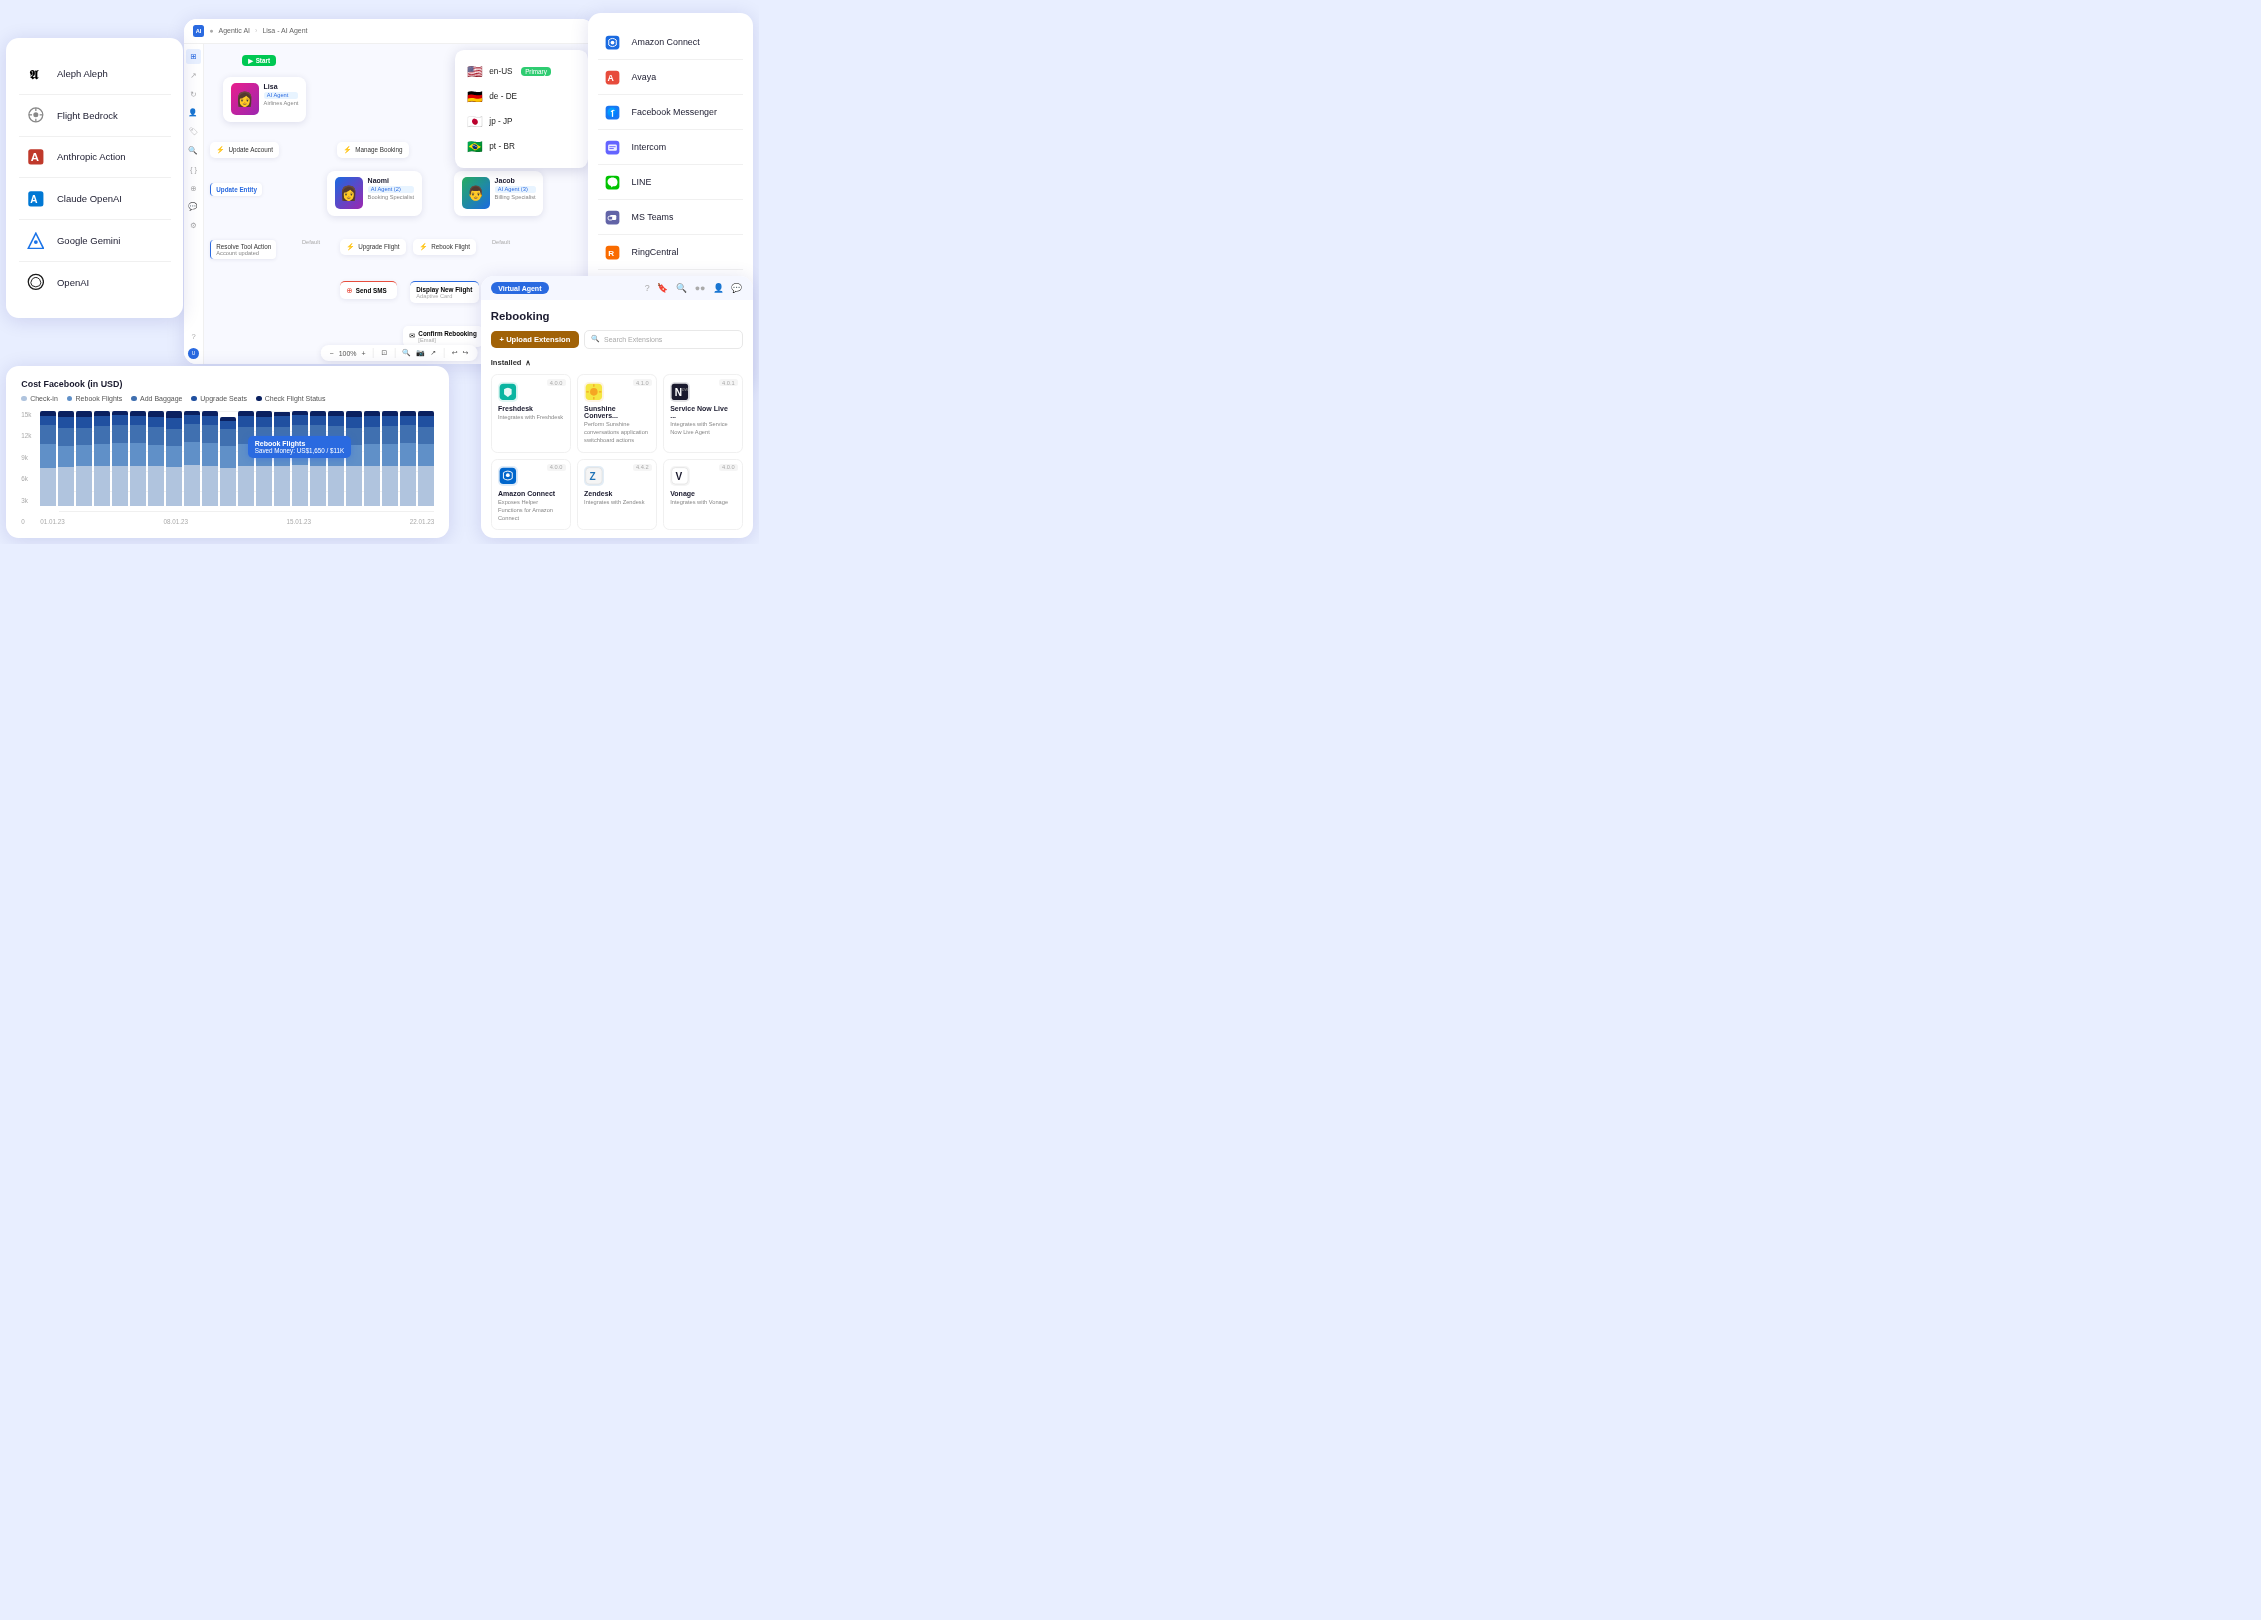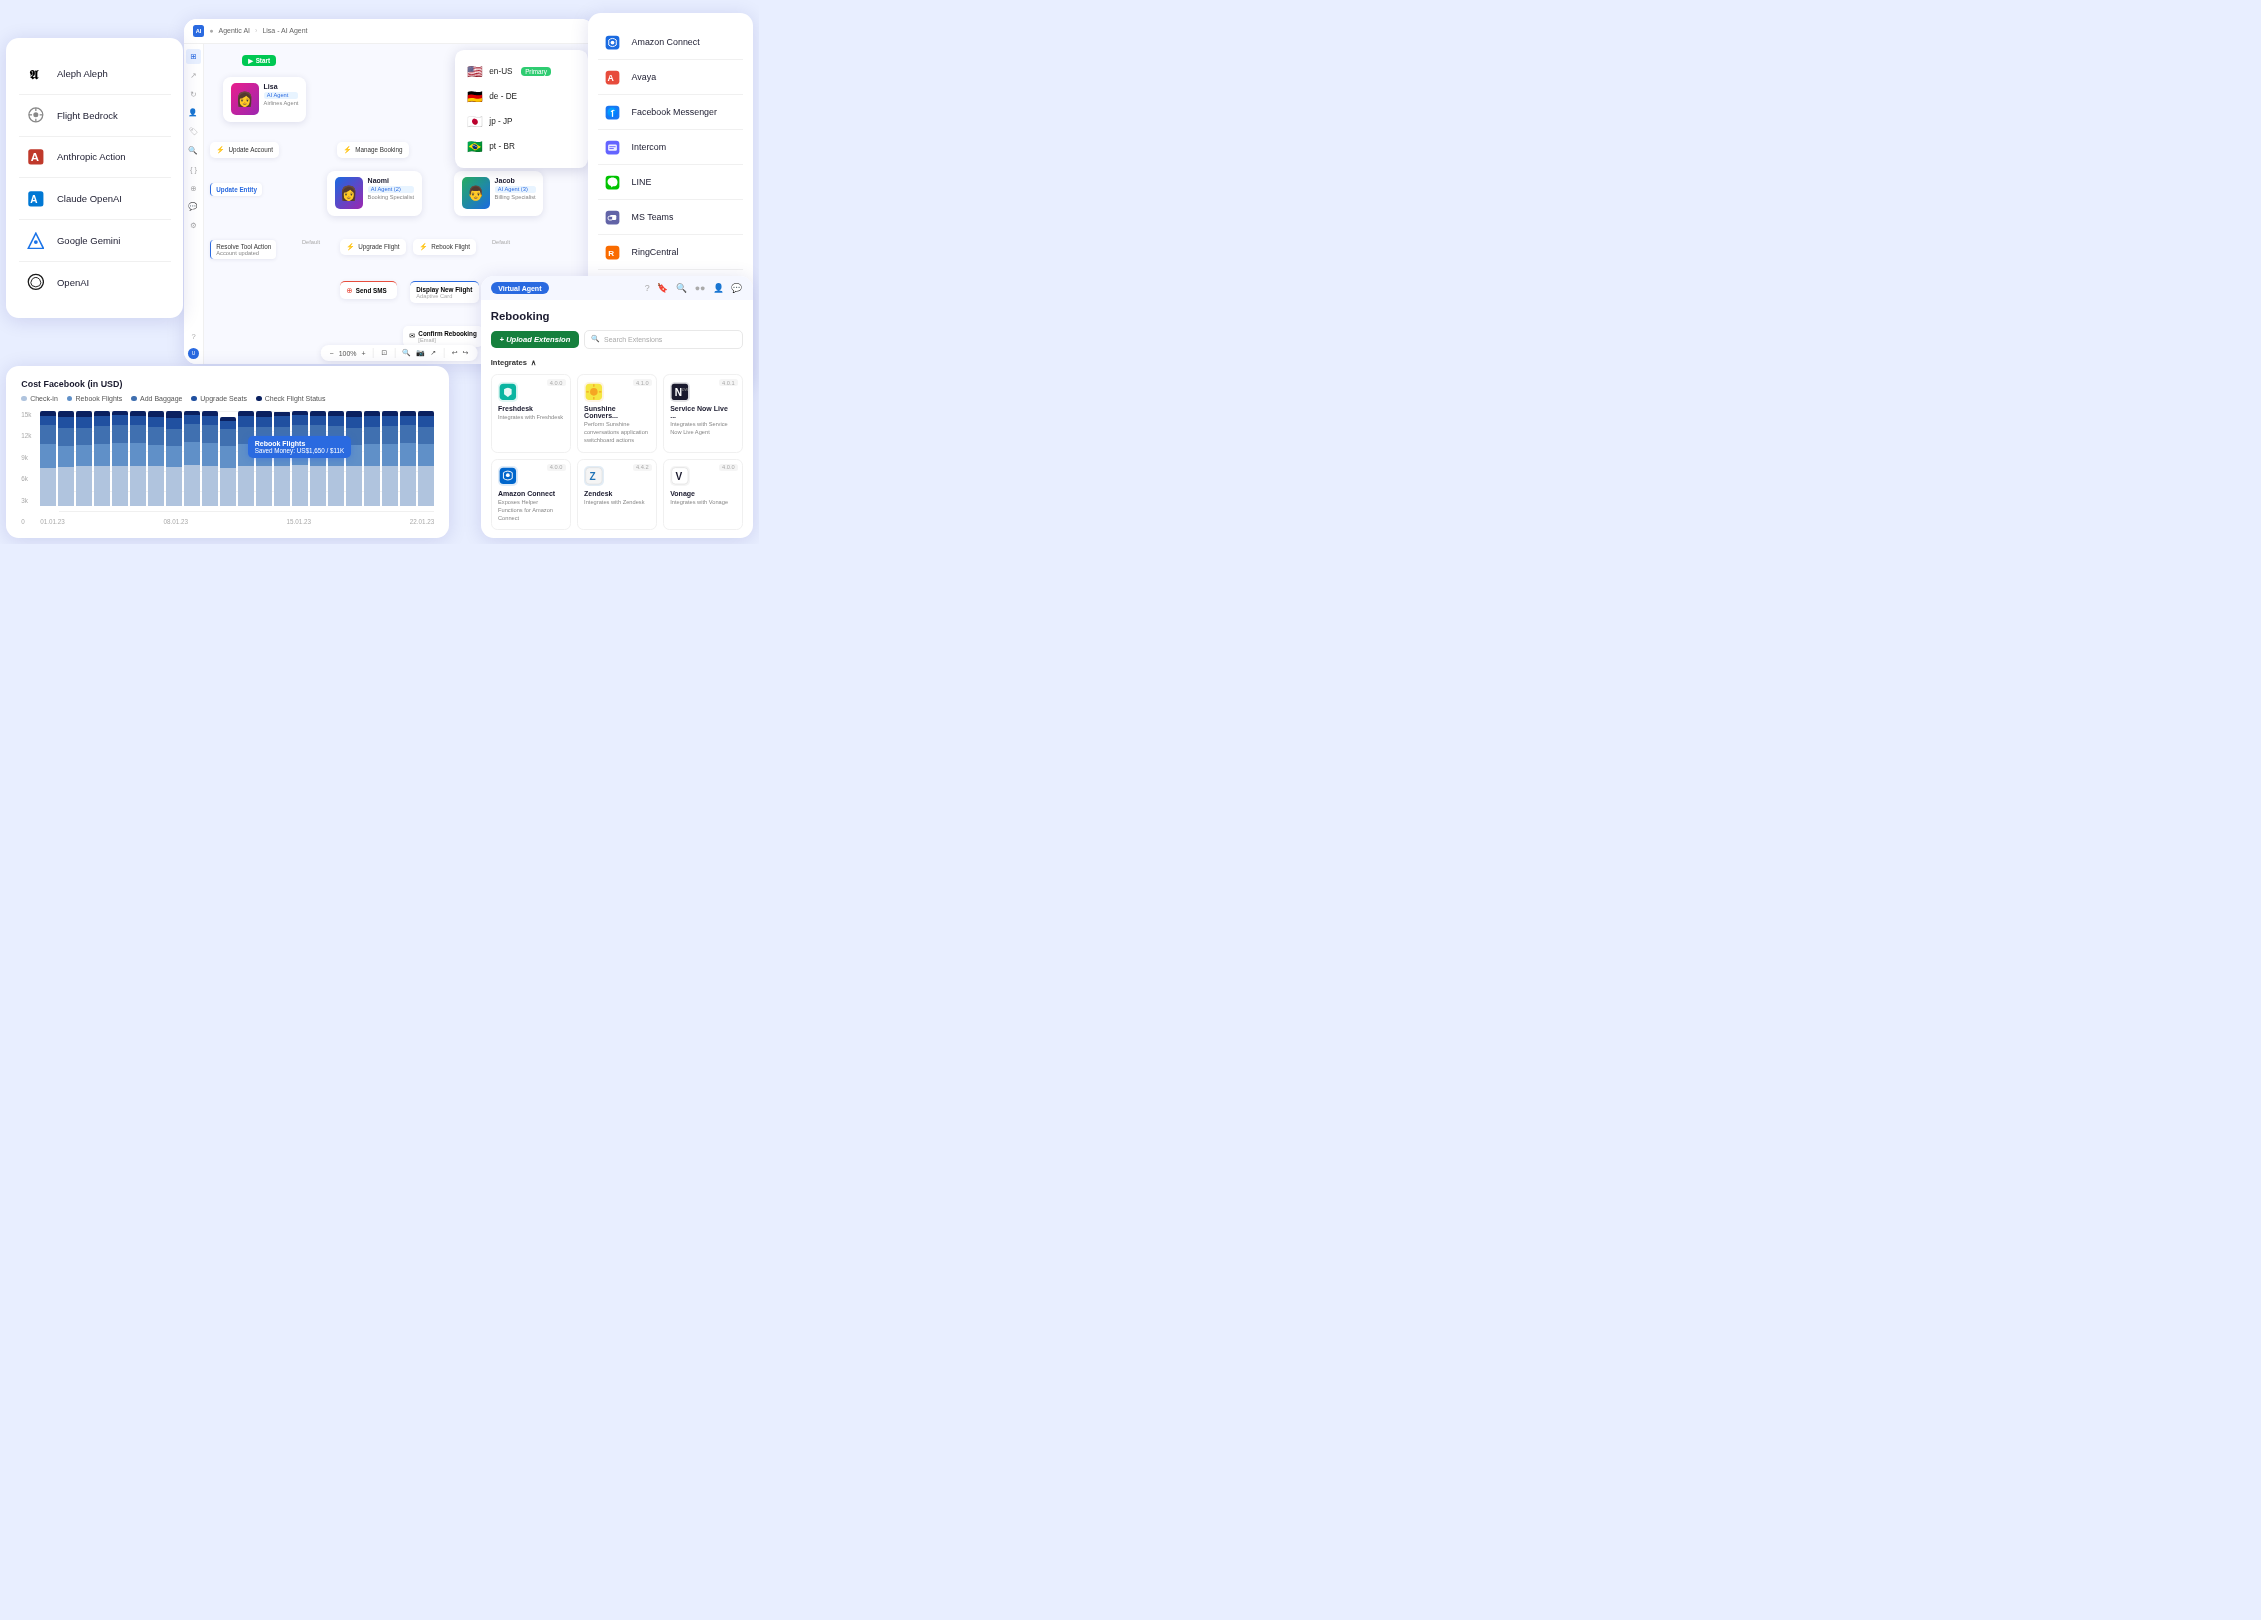--- a/index.html
+++ b/index.html
@@ -489,33 +489,32 @@
       margin-bottom: 7.6px;
     }
     .ext-actions {
       display: flex;
       align-items: center;
       justify-content: space-between;
       margin-bottom: 8.9px;
       gap: 5px;
     }
     .upload-ext-btn {
-      background: #15803d;
+      background: #a16207;
       color: white;
       border-radius: 5px;
       padding: 4.4px 8.9px;
       font-size: 7.6px;
       font-weight: 600;
       display: flex;
       align-items: center;
       gap: 3.8px;
       cursor: pointer;
       border: none;
       white-space: nowrap;
-      font-style: italic;
     }
     .search-ext {
       flex: 1;
       border: 0.6px solid #e8e8e8;
       border-radius: 5px;
       padding: 4.4px 6.3px;
       font-size: 7px;
       color: #aaa;
       display: flex;
       align-items: center;
@@ -1197,21 +1196,21 @@
   <div class="ext-body">
     <div class="ext-title">Rebooking</div>
     <div class="ext-actions">
       <button class="upload-ext-btn">+ Upload Extension</button>
       <div class="search-ext">
         <span>🔍</span>
         <span style="color:#aaa;">Search Extensions</span>
       </div>
     </div>
     <div class="installed-header">
-      <span>Integrates</span>
+      <span>Installed</span>
       <span style="cursor:pointer;">∧</span>
     </div>
     <div class="ext-grid" id="ext-grid">
         <div class="ext-card">
     <span class="ext-version">4.0.0</span>
     <div class="ext-icon" style="background:#0ab5a120">
       <svg width="17.7" height="17.7" viewBox="0 0 28 28">
               <rect x="1" y="1" width="26" height="26" rx="6" fill="#0ab5a1"></rect>
               <path d="M8,10 Q14,5 20,10 L20,18 L14,22 L8,18Z" fill="white" opacity="0.9"></path>
             </svg>

